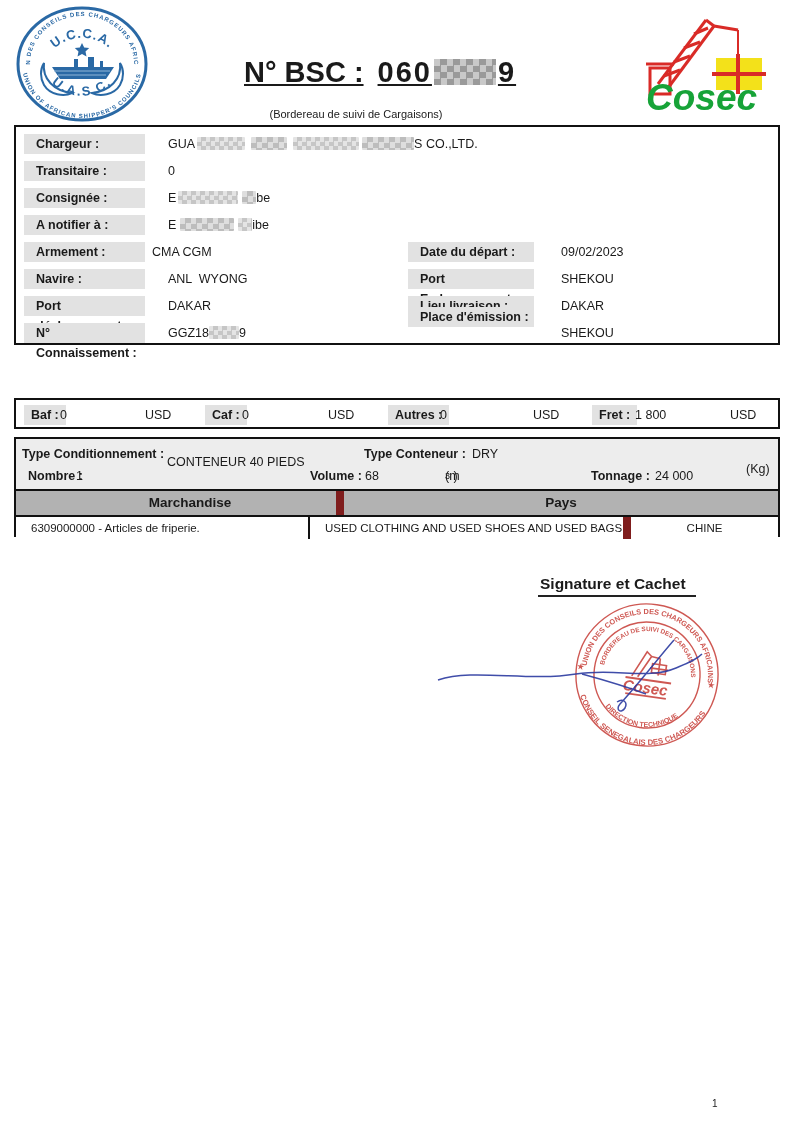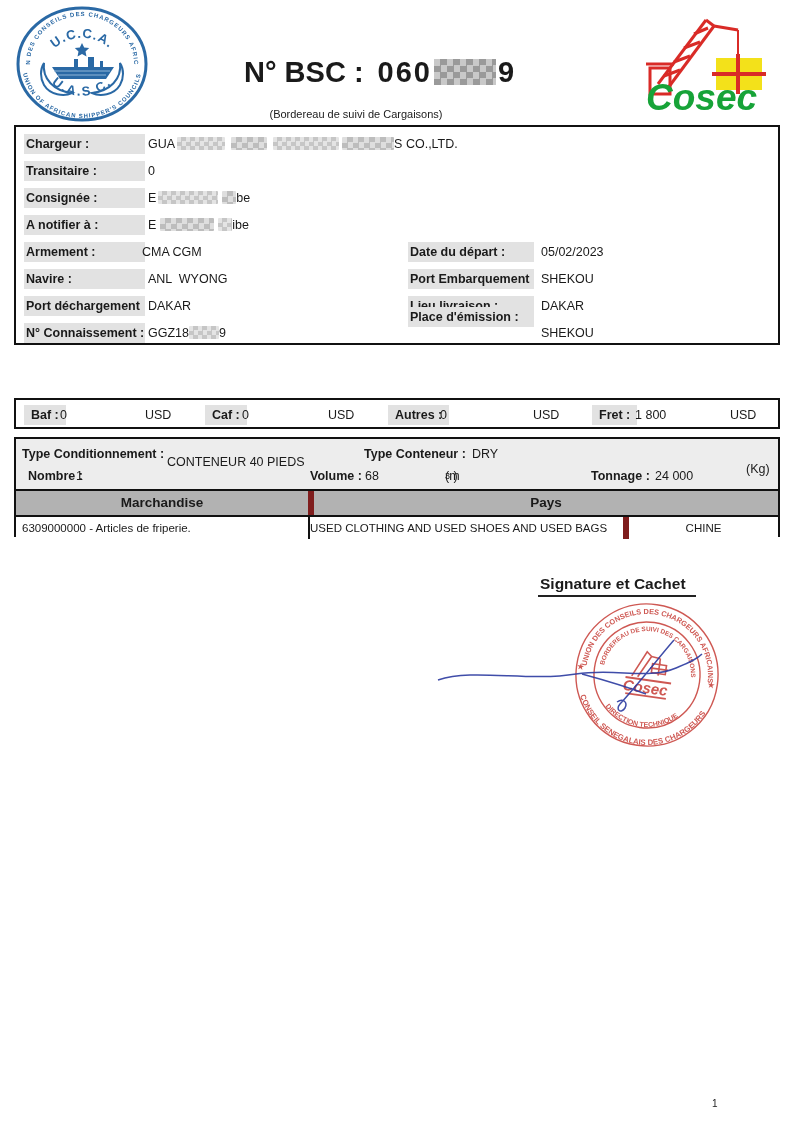--- a/index.html
+++ b/index.html
@@ -3,59 +3,59 @@
 <meta charset="utf-8">
 <style>
   * { margin:0; padding:0; box-sizing:border-box; }
   body { background:#fff; font-family:"Liberation Sans","DejaVu Sans",sans-serif; color:#1a1a1a; }
   .page { position:relative; width:794px; height:1123px; background:#fff; overflow:hidden; }
 
   
   .header { position:absolute; left:0; top:0; width:794px; height:125px; }
   .region-title { position:absolute; left:0; top:8px; width:794px; text-align:center;
                   font-size:23px; font-weight:700; letter-spacing:1px; }
-  .bsc-line { position:absolute; left:244px; top:56px; font-size:29px; font-weight:700; white-space:nowrap; }
+  .bsc-line { position:absolute; left:244px; top:56px; font-size:29px; font-weight:700; white-space:nowrap;text-decoration:underline; }
   .bsc-line .num { margin-left:14px; letter-spacing:2px; }
   .subtitle { position:absolute; left:246px; top:108px; width:220px; text-align:center; font-size:11px; }
   .logo-left { position:absolute; left:14px; top:5px; }
   .logo-right { position:absolute; left:636px; top:10px; }
 
   
   .pix { display:inline-block; height:13px; vertical-align:-2px; border-radius:1px;
          background:repeating-conic-gradient(#c6c6c6 0% 25%, #e4e4e4 0% 50%); background-size:9px 9px; }
   .pix.g2 { background:repeating-conic-gradient(#bdbdbd 0% 25%, #dedede 0% 50%); background-size:11px 11px; }
   .pix-bsc { display:inline-block; width:62px; height:26px; vertical-align:-3px; margin:0 2px;
              background:repeating-conic-gradient(#9a9a9a 0% 25%, #c9c9c9 0% 50%); background-size:13px 13px; }
 
   
   .fbox { position:absolute; left:14px; width:766px; border:2px solid #111; background:#fff; }
   .box1 { top:125px; height:220px; }
   .box2 { top:352px; height:32px; }
   .box3 { top:391px; height:31px;margin-top:7px; }
   .flabel { position:absolute; height:20px; line-height:20px; background:#e2e2e2;
-            font-size:12.5px; font-weight:700; padding-left:2px; width:121px; }
+            font-size:12.5px; font-weight:700; padding-left:12px; width:121px; }
   .flabel.r { width:126px; }
-  .fval { position:absolute; height:20px; line-height:20px; font-size:12.5px; white-space:pre; }
+  .fval { position:absolute; height:20px; line-height:20px; font-size:12.5px; white-space:pre;margin-left:20px; }
   .clabel { position:absolute; top:5px; height:20px; line-height:20px; background:#e2e2e2;
             font-size:12.5px; font-weight:700; padding:0 7px; }
   .cval { position:absolute; top:5px; height:20px; line-height:20px; font-size:12.5px; white-space:pre; }
 
   
   .cont { position:absolute; left:14px; top:437px; width:766px; height:100px; border:2px solid #111; background:#fff; }
   .band { position:absolute; left:0; top:0; width:762px; height:50px; background:#ededed; }
   .band span { position:absolute; height:20px; line-height:20px; font-size:12.5px; white-space:pre; }
   .band .b { font-weight:700; }
   .goods-head { position:absolute; left:0; top:50px; width:762px; height:26px; display:flex;
-                background:#b2b2b2; border-top:2px solid #111; }
+                background:#b2b2b2; border-top:2px solid #111;padding-left:28px; }
   .goods-row  { position:absolute; left:0; top:76px; width:762px; height:24px; display:flex;
                 background:#fff; border-top:2px solid #111; }
-  .gc1 { width:292px; } .gc2 { width:315px; border-left:2px solid #111; } .gc3 { flex:1; border-left:6px solid #7f1d1d; }
+  .gc1 { width:292px; } .gc2 { width:315px; border-left:2px solid #111; } .gc3 { flex:1; border-left:8px solid #7f1d1d; }
   .goods-head div { text-align:center; font-weight:700; font-size:13.5px; line-height:24px; }
   .goods-row div { font-size:11.5px; line-height:22px; }
-  .goods-row .gc1 { padding-left:6px; } .goods-row .gc2 { padding-left:0; } .goods-row .gc3 { text-align:center; }
+  .goods-row .gc1 { padding-left:15px; } .goods-row .gc2 { padding-left:15px; } .goods-row .gc3 { text-align:center; }
   sup { font-size:9px; }
 
   
   .sig-title { position:absolute; left:538px; top:575px; font-size:15.5px; font-weight:700;
                border-bottom:2px solid #222; padding:0 10px 2px 2px; }
   .stamp { position:absolute; left:572px; top:600px; width:150px; height:150px; }
   .signature { position:absolute; left:434px; top:610px; width:330px; height:120px; z-index:3; }
 
   .page-num { position:absolute; left:712px; top:1098px; font-size:10px; }
 </style>
@@ -128,33 +128,33 @@
     <span class="flabel" style="left:8px;top:34px">Transitaire :</span>
     <span class="fval" style="left:132px;top:34px">0</span>
 
     <span class="flabel" style="left:8px;top:61px">Consignée :</span>
     <span class="fval" style="left:132px;top:61px"><span>E</span><span class="pix" style="width:60px;margin-left:2px"></span><span class="pix g2" style="width:14px;margin-left:4px"></span><span>be</span></span>
 
     <span class="flabel" style="left:8px;top:88px">A notifier à :</span>
     <span class="fval" style="left:132px;top:88px"><span>E</span><span class="pix g2" style="width:54px;margin-left:4px"></span><span class="pix" style="width:14px;margin-left:4px"></span><span>ibe</span></span>
 
     <span class="flabel" style="left:8px;top:115px">Armement :</span>
-    <span class="fval" style="left:126px;top:115px">CMA CGM</span>
+    <span class="fval" style="left:116px;top:115px">CMA CGM</span>
 
     <span class="flabel" style="left:8px;top:142px">Navire :</span>
     <span class="fval" style="left:132px;top:142px">ANL  WYONG</span>
 
     <span class="flabel" style="left:8px;top:169px">Port déchargement :</span>
     <span class="fval" style="left:132px;top:169px">DAKAR</span>
 
     <span class="flabel" style="left:8px;top:196px">N° Connaissement :</span>
     <span class="fval" style="left:132px;top:196px"><span>GGZ18</span><span class="pix" style="width:30px"></span><span>9</span></span>
 
     <span class="flabel r" style="left:392px;top:115px">Date du départ :</span>
-    <span class="fval" style="left:525px;top:115px">05/02/2023</span>
+    <span class="fval" style="left:525px;top:115px">09/02/2023</span>
 
     <span class="flabel r" style="left:392px;top:142px">Port Embarquement :</span>
     <span class="fval" style="left:525px;top:142px">SHEKOU</span>
 
     <span class="flabel r" style="left:392px;top:169px">Lieu livraison :</span>
     <span class="fval" style="left:525px;top:169px">DAKAR</span>
 
     <span class="flabel r" style="left:392px;top:180px">Place d'émission :</span>
     <span class="fval" style="left:525px;top:196px">SHEKOU</span>
   </div>

